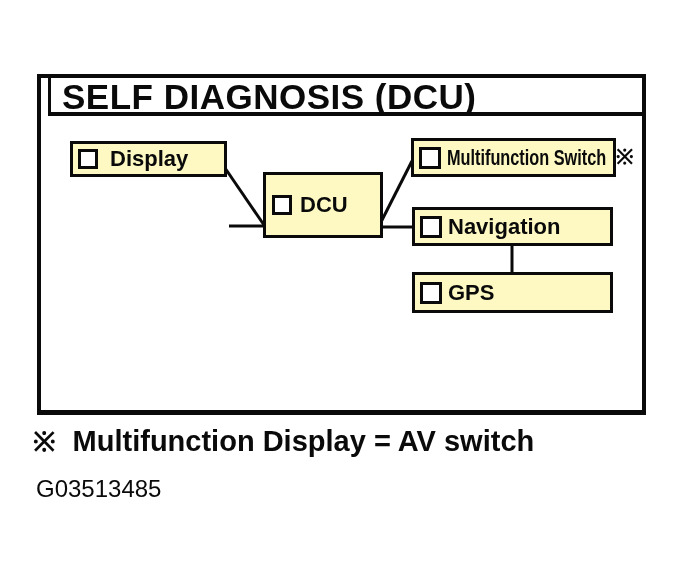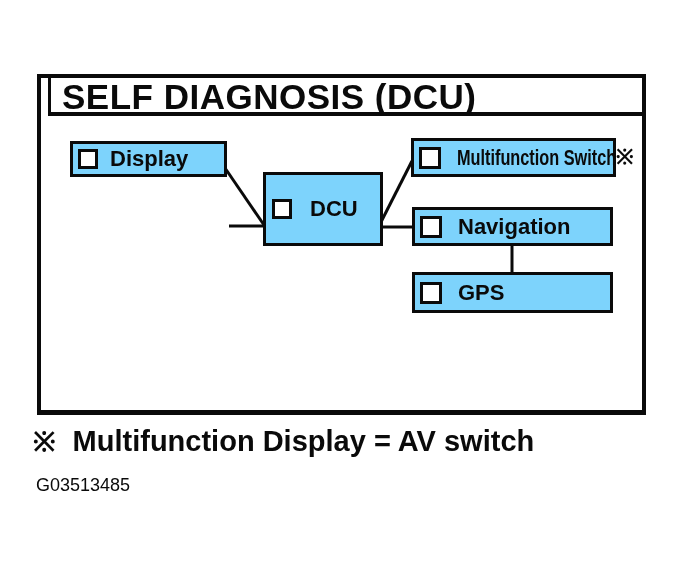--- a/index.html
+++ b/index.html
@@ -53,21 +53,21 @@
     width: 594px;
     height: 4px;
     background: #0a0a0a;
   }
   
   .node {
     position: absolute;
     display: flex;
     align-items: center;
     border: 3px solid #0a0a0a;
-    background: #7dd3fc;
+    background: #fef9c3;
     box-sizing: border-box;
   }
   .checkbox {
     flex: none;
     width: 20px;
     height: 20px;
     border: 3px solid #0a0a0a;
     box-sizing: border-box;
     background: #ffffff;
   }
@@ -75,25 +75,25 @@
     font-weight: bold;
     font-size: 22px;
     line-height: 1;
     white-space: nowrap;
   }
   .label--condensed {
     transform: scaleX(0.74);
     transform-origin: left center;
   }
   .node--left  { padding-left: 5px; gap: 12px; }
-  .node--right { padding-left: 5px; gap: 16px; }
+  .node--right { padding-left: 5px; gap: 6px; }
   .node--right .checkbox { width: 22px; height: 22px; }
   #node-display { left: 70px;  top: 141px; width: 157px; height: 36px; }
   #node-audio   { left: 72px;  top: 206px; width: 157px; height: 39px; }
-  #node-dcu     { left: 263px; top: 172px; width: 120px; height: 74px; padding-left: 6px; gap: 18px; }
+  #node-dcu     { left: 263px; top: 172px; width: 120px; height: 66px; padding-left: 6px; gap: 8px; }
   #node-multi   { left: 411px; top: 138px; width: 205px; height: 39px; }
   #node-nav     { left: 412px; top: 207px; width: 201px; height: 39px; }
   #node-gps     { left: 412px; top: 272px; width: 201px; height: 41px; }
   #edges {
     position: absolute;
     left: 0;
     top: 0;
     pointer-events: none;
   }
   .node-footnote-mark {
@@ -121,21 +121,21 @@
   }
   .footnote-text {
     font-size: 29px;
     font-weight: bold;
     line-height: 1.1;
   }
   .figure-id {
     position: absolute;
     left: 36px;
     top: 476px;
-    font-size: 18px;
+    font-size: 24px;
     line-height: 1.1;
   }
 </style>
 </head>
 <body>
 
 <div id="page">
 
   <div id="frame"></div>
   <div class="title-vline"></div>

